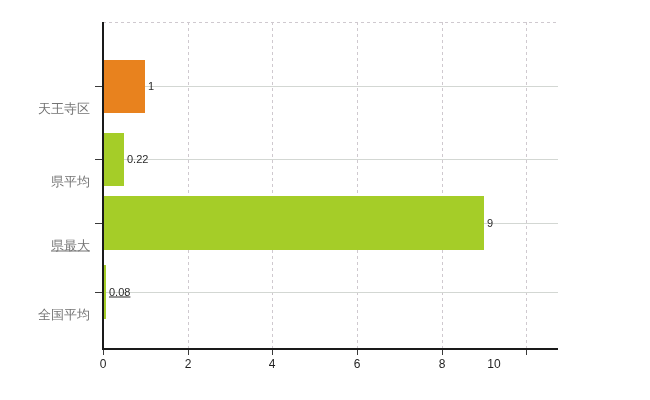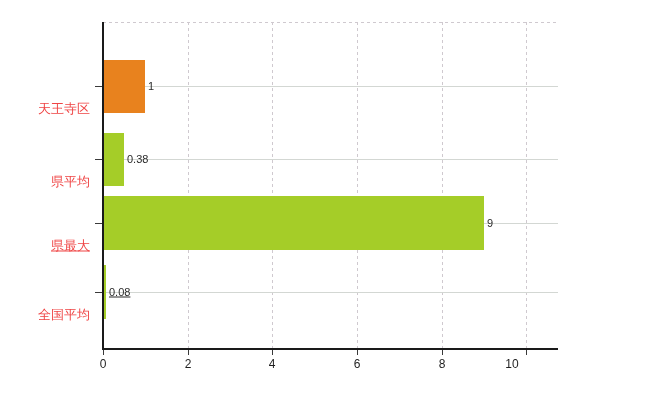--- a/index.html
+++ b/index.html
@@ -89,21 +89,21 @@
     white-space: nowrap;
     line-height: 1;
     transform: translateY(-50%);
   }
 
   
   .cat-label {
     position: absolute;
     right: 0;
     font-size: 13px;
-    color: #ef4444;
+    color: #737373;
     white-space: nowrap;
     text-align: right;
     line-height: 1;
     transform: translateY(-50%);
   }
   .cat-label-col {
     position: absolute;
     left: 0;
     top: 22px;
     width: 90px;
@@ -167,36 +167,36 @@
     <div class="hgrid" style="top:137px;"></div>
     <div class="hgrid" style="top:201px;"></div>
     <div class="hgrid" style="top:270px;"></div>
 
     <div class="bar" style="top:38px;  height:53px; width:42px;  background:#e8821e;"></div>
     <div class="bar" style="top:111px; height:53px; width:21px;  background:#a5cd28;"></div>
     <div class="bar" style="top: 174px; height: 54px; width: 381px; background: rgb(165, 205, 40);"></div>
     <div class="bar" style="top:243px; height:54px; width:3px;   background:#a5cd28;"></div>
 
     <div class="value-label" style="left:45px;  top:64px;">1</div>
-    <div class="value-label" style="left:24px;  top:137px;">0.38</div>
+    <div class="value-label" style="left:24px;  top:137px;">0.22</div>
     <div class="value-label" style="left: 384px; top: 201px;">9</div>
     <div class="value-label" style="left:6px;   top:270px;text-decoration:underline;">0.08</div>
 
   </div>
 
   <div class="axis-y-line"></div>
   <div class="axis-x-line"></div>
 
   <div class="x-tick" style="left:103px;"></div>
   <div class="x-tick" style="left:188px;"></div>
   <div class="x-tick" style="left: 272px;"></div>
   <div class="x-tick" style="left:357px;"></div>
   <div class="x-tick" style="left:442px;"></div>
   <div class="x-tick" style="left: 526px;"></div>
 
   <div class="x-label" style="left:103px;">0</div>
   <div class="x-label" style="left:188px;">2</div>
   <div class="x-label" style="left: 272px;">4</div>
   <div class="x-label" style="left:357px;">6</div>
   <div class="x-label" style="left:442px;">8</div>
-  <div class="x-label" style="left: 512px;">10</div>
+  <div class="x-label" style="left: 494px;">10</div>
 
 </div>
 
 </body></html>

